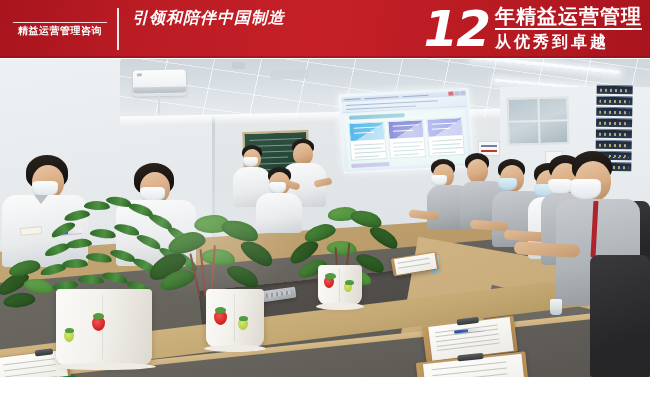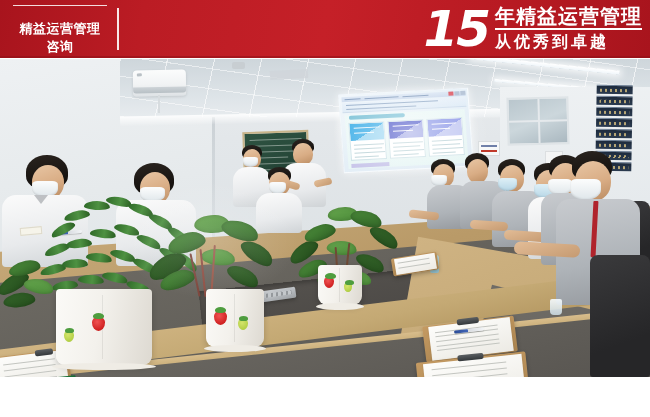--- a/index.html
+++ b/index.html
@@ -31,24 +31,24 @@
     display:flex; align-items:center; justify-content:center;
     background:#ffffff;
     color:#bb1c24;
     font-size:21px; font-weight:bold; letter-spacing:1px;
     font-family:"DejaVu Sans","Liberation Sans",sans-serif;
     line-height:26px;
     border-radius:1px;
   }
   .logo-sub{
     width:94px; margin-top:2px;
-    color:#ffffff; font-size:13px; letter-spacing:.5px;
+    color:#ffffff; font-size:10px; letter-spacing:.5px;
     text-align:center; font-weight:bold;
     border-top:1px solid rgba(255,255,255,.85);
-    padding-top:14px;
+    padding-top:1px;
     font-family:"DejaVu Sans","Liberation Sans",sans-serif;
   }
   .logo-divider{
     position:absolute; left:117px; top:8px; width:2px; height:42px;
     background:rgba(255,255,255,.9);
   }
   
   .slogan{
     position:absolute; left:128px; top:6px; width:270px; height:48px;
     color:#fff;
@@ -464,24 +464,25 @@
 <div class="page">
 
   <div class="top-banner">
 
     <div class="logo-box">
       <div class="logo-sub">精益运营管理咨询</div>
     </div>
     <div class="logo-divider"></div>
 
     <div class="slogan">
+      <div class="slogan-l1">引领和陪伴中国制造</div>
     </div>
 
     <div class="years">
-      <div class="years-num">15</div>
+      <div class="years-num">12</div>
       <div class="years-text">
         <div class="years-t1">年精益运营管理</div>
         <div class="years-t2">从优秀到卓越</div>
       </div>
     </div>
   </div>
 
   <div class="photo">
 
     <div class="wall-back"></div>

